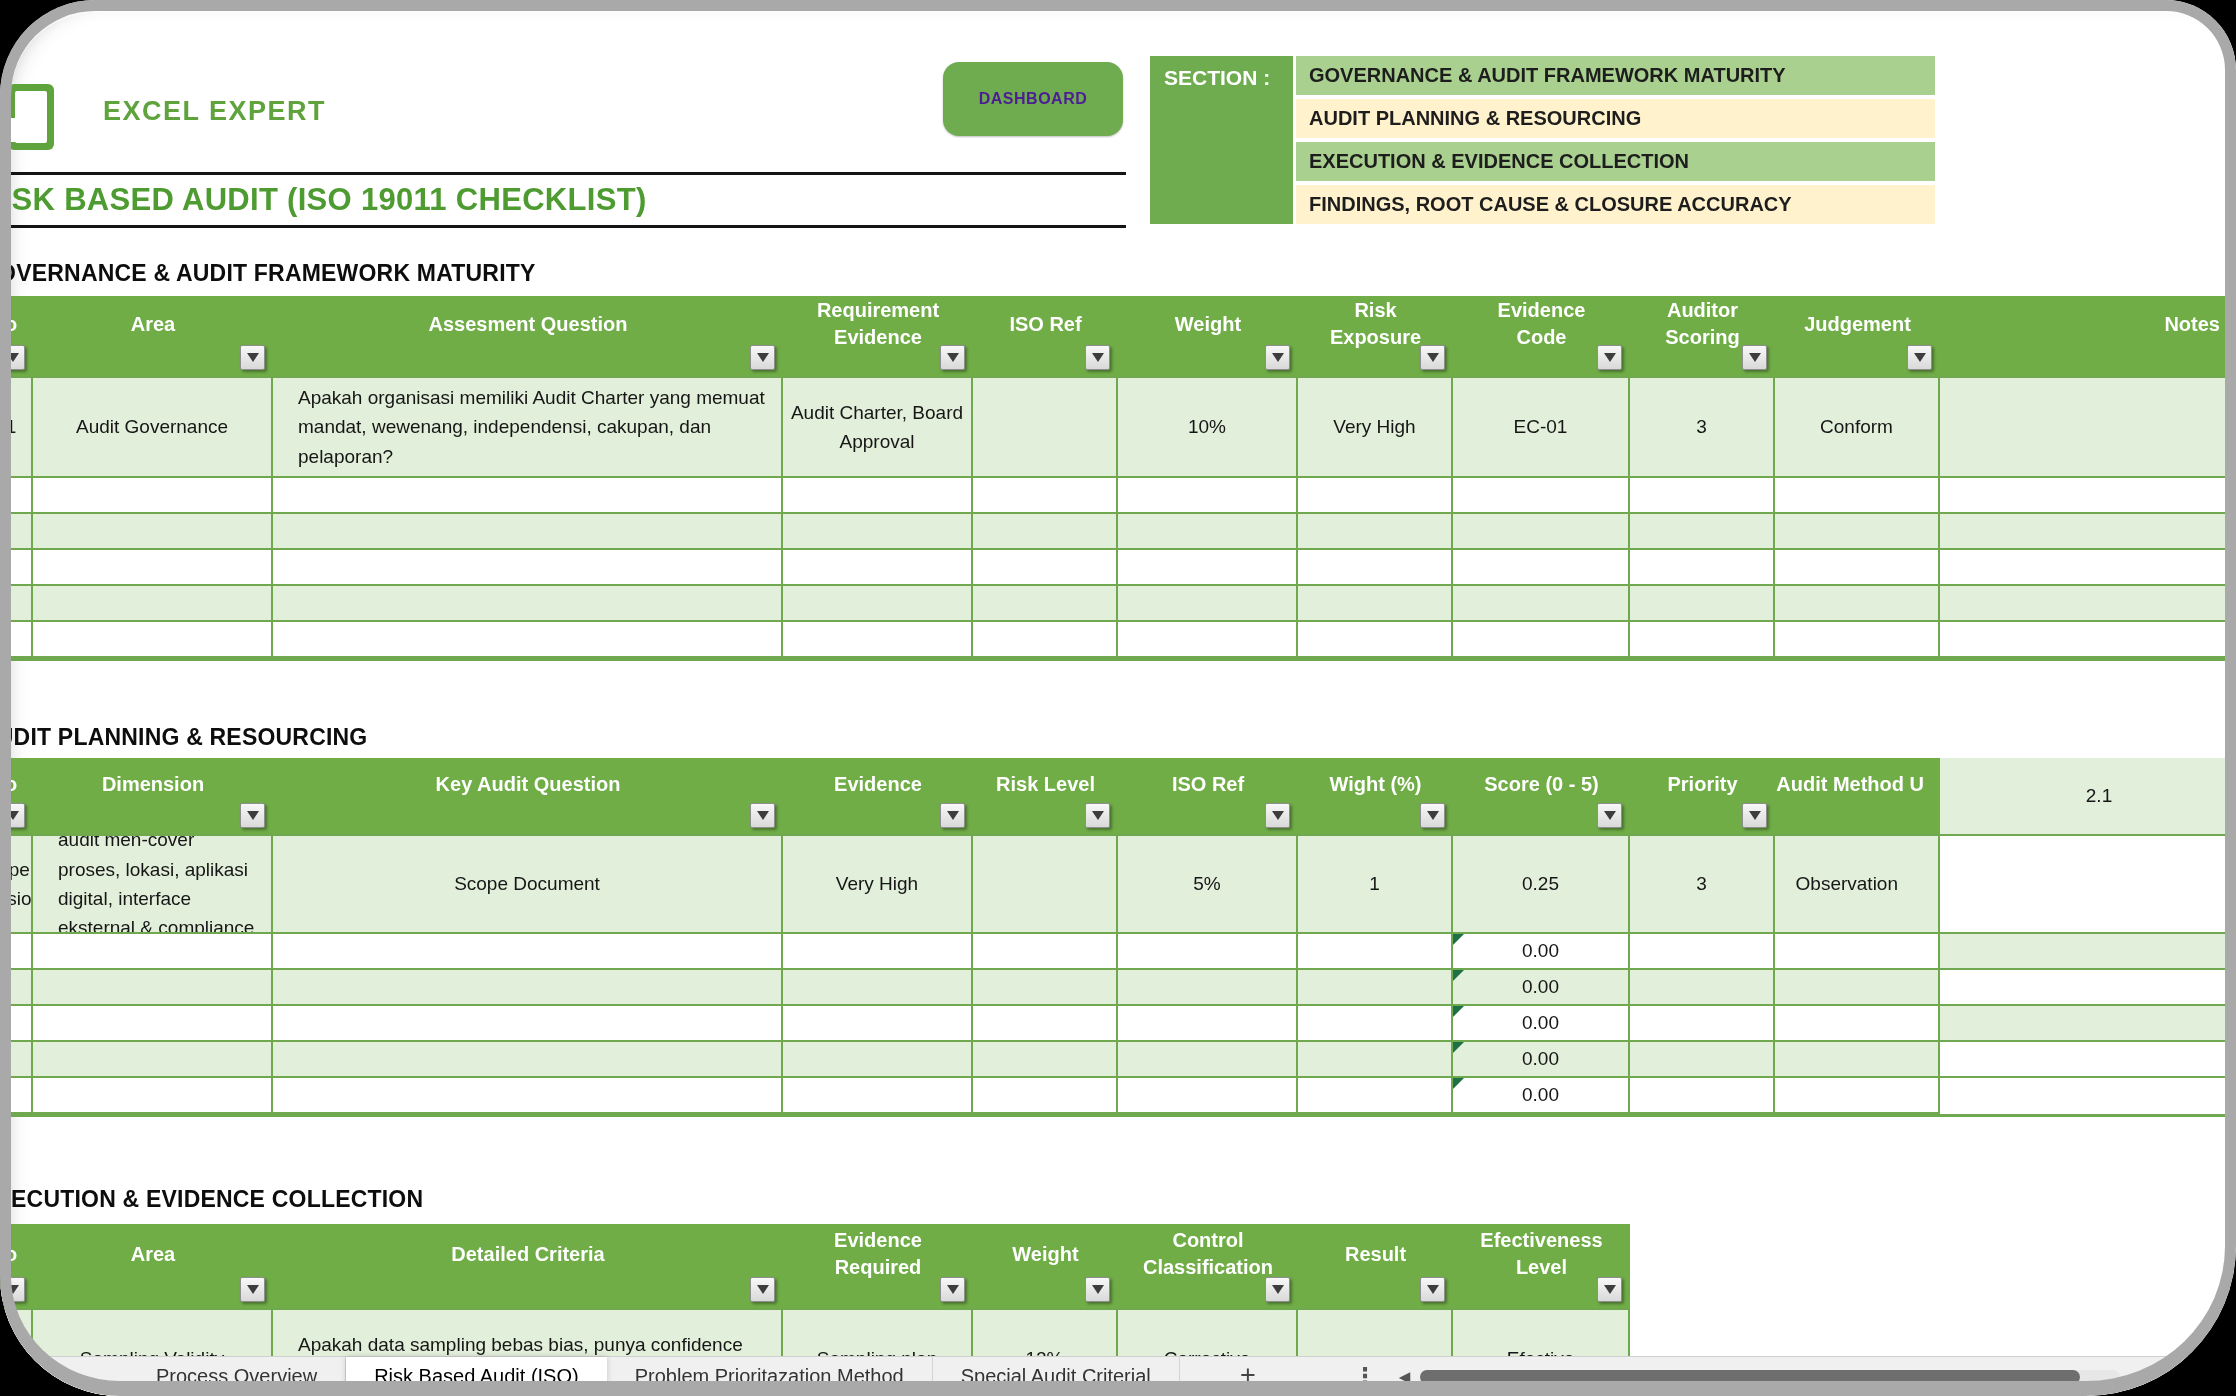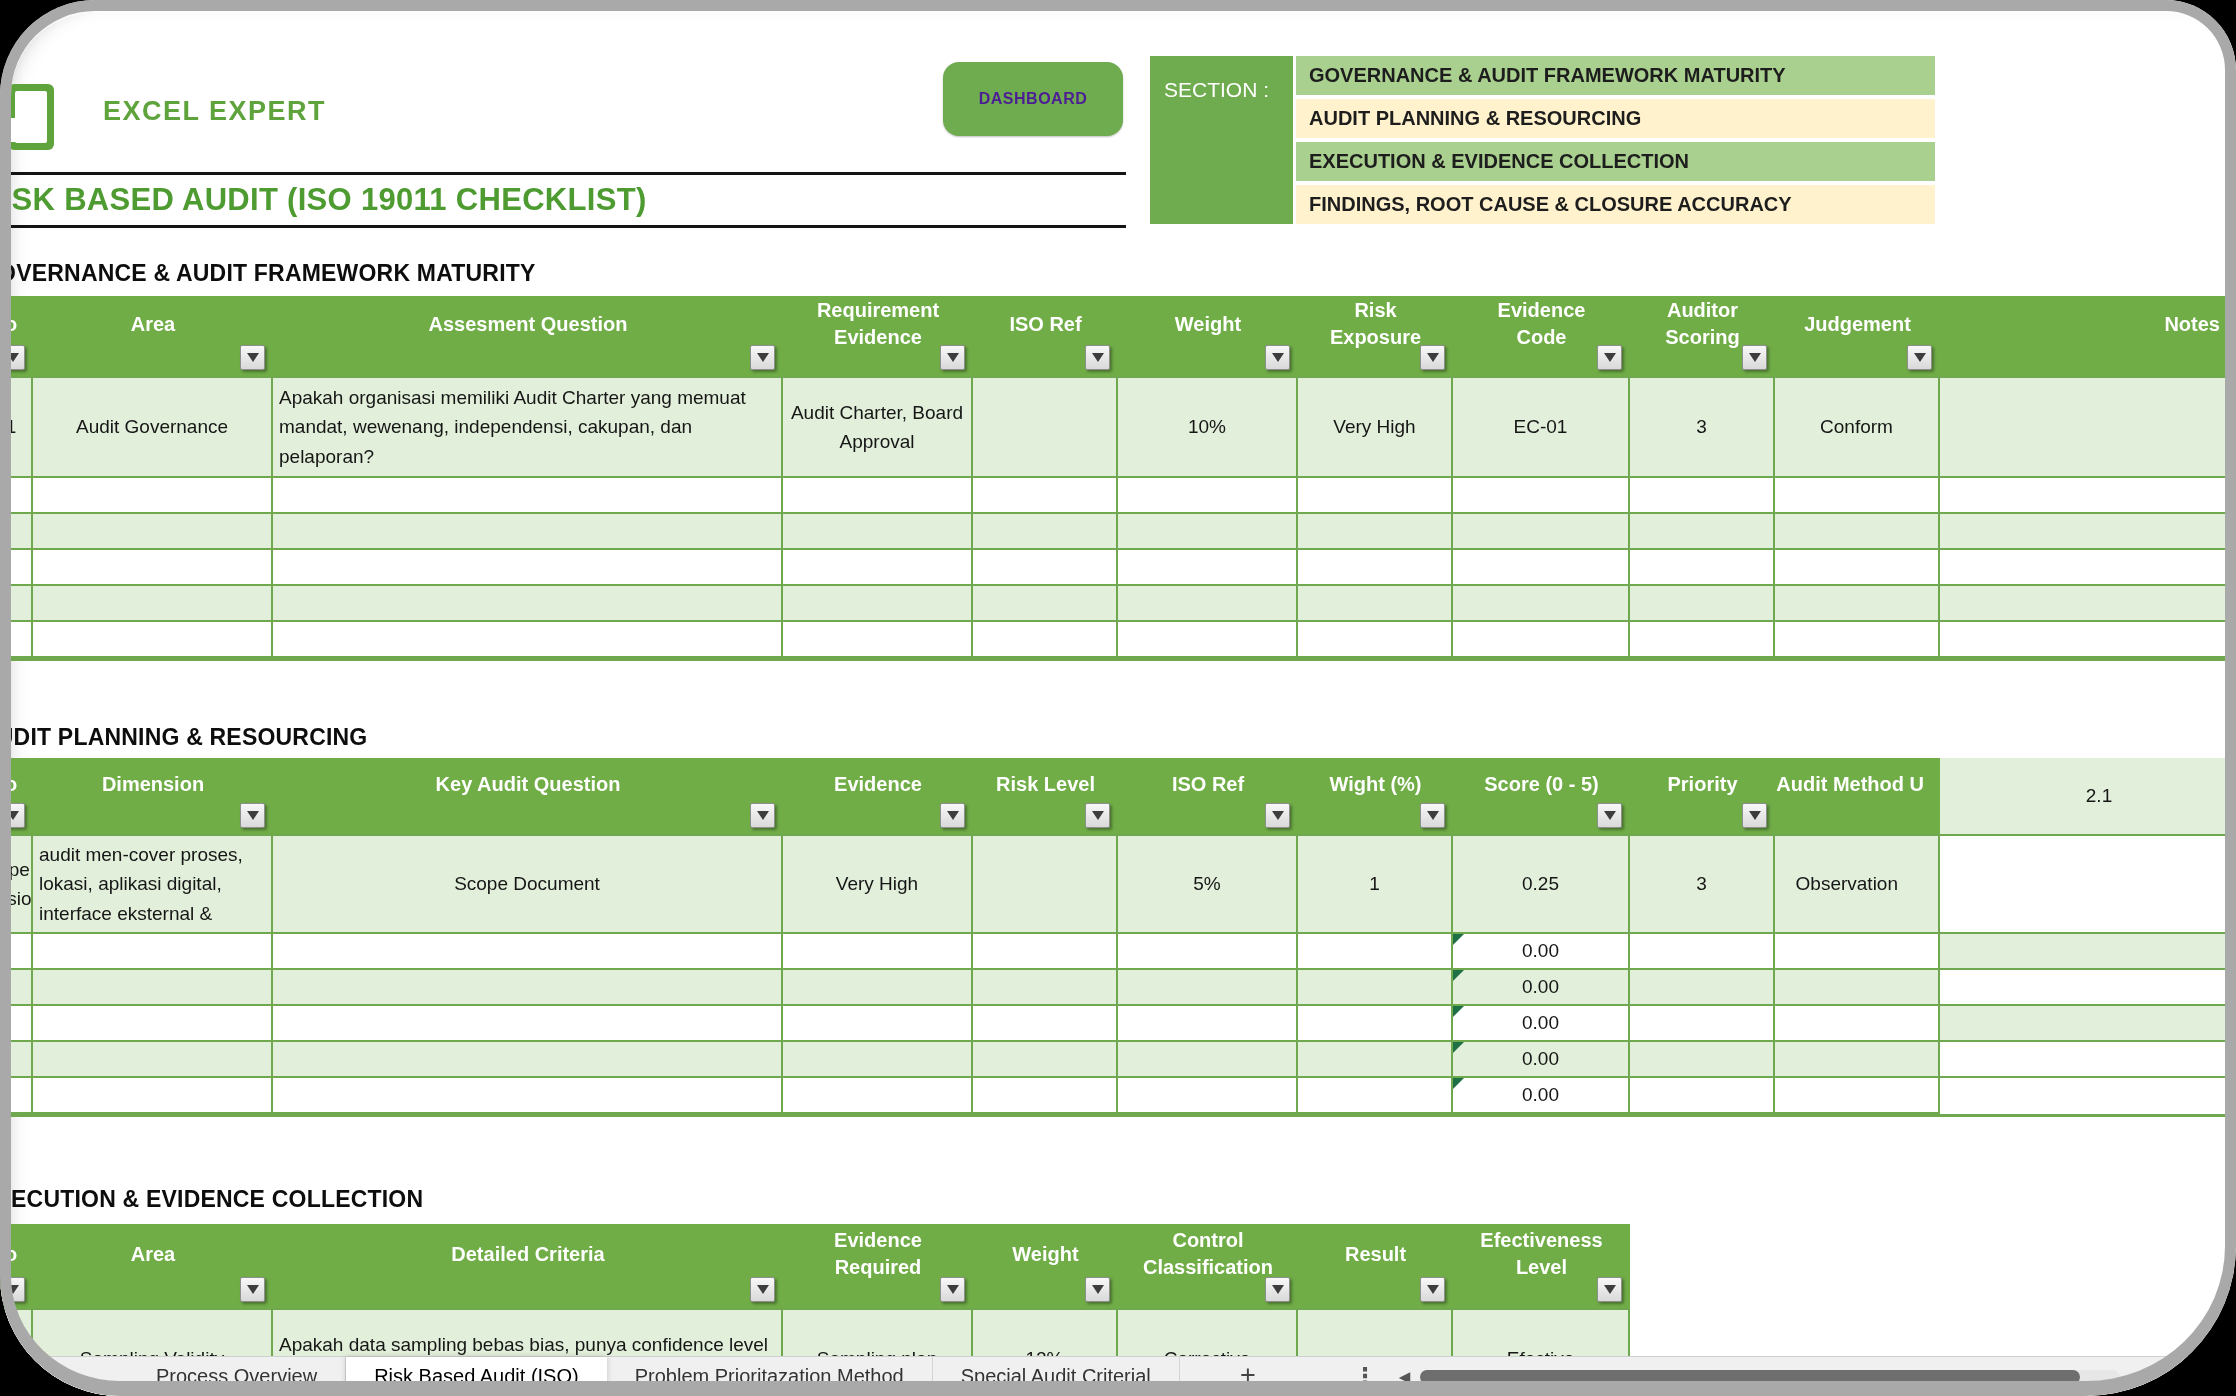--- a/index.html
+++ b/index.html
@@ -21,21 +21,21 @@
         border-radius:6px; z-index:2;}
   .logo i{position:absolute; left:7px; top:7px; right:7px; bottom:7px; background:#fff; border-radius:2px;}
   .logo b{position:absolute; left:-6px; bottom:8px; width:24px; height:24px; background:#fff;}
   .brand-text{position:absolute; left:64px; top:96px; font-size:27px; font-weight:bold;
               letter-spacing:1.5px; color:var(--brand); z-index:2;margin-left:39px;}
   .dash-btn{position:absolute; left:943px; top:62px; width:180px; height:74px; background:#6FAC4F;
             border-radius:16px; color:#4c1d95; font-size:16px; font-weight:bold; letter-spacing:.5px;
             display:flex; align-items:center; justify-content:center; cursor:pointer;
             box-shadow:0 1px 2px rgba(0,0,0,.25);}
   .sec-label{position:absolute; left:1150px; top:56px; width:143px; height:168px; background:#6FAC4F;
-             color:#fff; font-size:21px; font-weight:normal; padding:22px 0 0 14px;}
+             color:#fff; font-size:21px; font-weight:bold; padding:10px 0 0 14px;}
   .sec-item{position:absolute; left:1296px; width:639px; height:39px; line-height:39px;
             font-size:20px; font-weight:bold; color:#1d1d1d; padding-left:13px; cursor:pointer;}
   .sec-item.s0{top:56px;  background:var(--navgreen);}
   .sec-item.s1{top:99px;  background:var(--cream);}
   .sec-item.s2{top:142px; background:var(--navgreen);}
   .sec-item.s3{top:185px; background:var(--cream);}
   .title-block{position:absolute; left:-20px; top:172px; width:1146px; height:56px;
                border-top:3px solid #141414; border-bottom:3px solid #141414;
                display:flex; align-items:center; font-size:31px; font-weight:bold; color:var(--title);
                letter-spacing:.3px;}
@@ -54,21 +54,21 @@
   .filter-btn{position:absolute; bottom:6px; right:8px; width:25px; height:25px;
               background:linear-gradient(#f8f8f8,#d9d9d9); border:1px solid #8f8f8f; border-radius:2px;
               box-shadow:2px 2px 3px rgba(0,0,0,.35); display:flex; align-items:center;
               justify-content:center; cursor:pointer;}
   .tri{width:0; height:0; border-left:6px solid transparent; border-right:6px solid transparent;
        border-top:9px solid #3d3d3d;}
   .td{position:relative; font-size:19px; color:var(--ink); line-height:1.55;
       display:flex; align-items:center; justify-content:center; text-align:center;
       border-right:2px solid var(--grid); border-bottom:2px solid var(--grid); overflow:hidden;}
   .td.tint{background:var(--tint);} .td.plain{background:#fff;}
-  .td.a-left{justify-content:flex-start; text-align:left; padding:4px 10px 4px 6px;}
+  .td.a-left{justify-content:flex-start; text-align:left; padding:4px 10px 4px 25px;}
   .td.a-right{justify-content:flex-end; text-align:right; padding-right:40px;}
   .corner{position:absolute; left:0; top:0; width:0; height:0;
           border-top:11px solid #1e7145; border-right:11px solid transparent;}
   
   .tabbar{position:absolute; left:0; right:0; top:1356px; height:56px; background:#f0f0f0;
           border-top:1px solid #cfcfcf; z-index:40; display:flex; align-items:stretch;}
   .tabs-holder{display:flex; margin-left:128px;}
   .tab{padding:0 28px; line-height:39px; font-size:20px; color:#333; border-right:1px solid #d4d4d4;
        cursor:pointer; white-space:nowrap;}
   .tab.active{background:#fff; color:#000; font-weight:normal; border-right:none;

